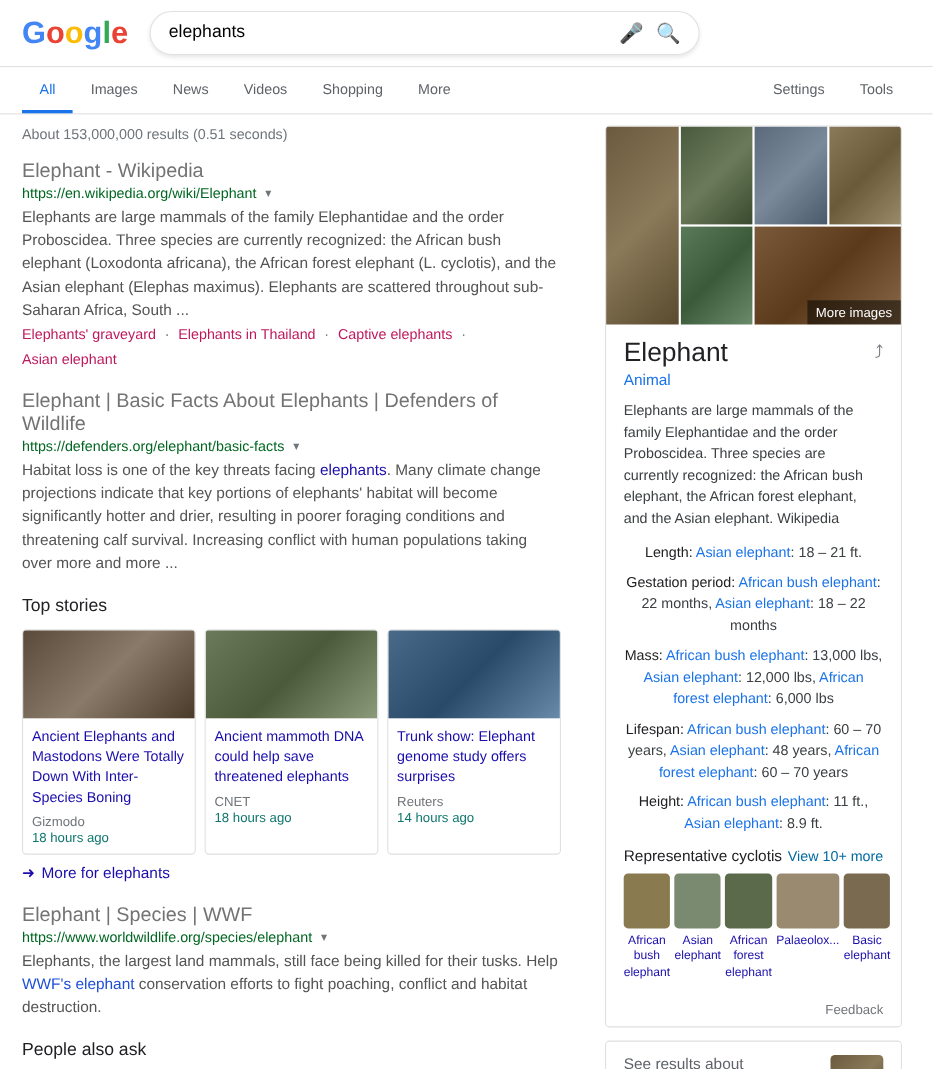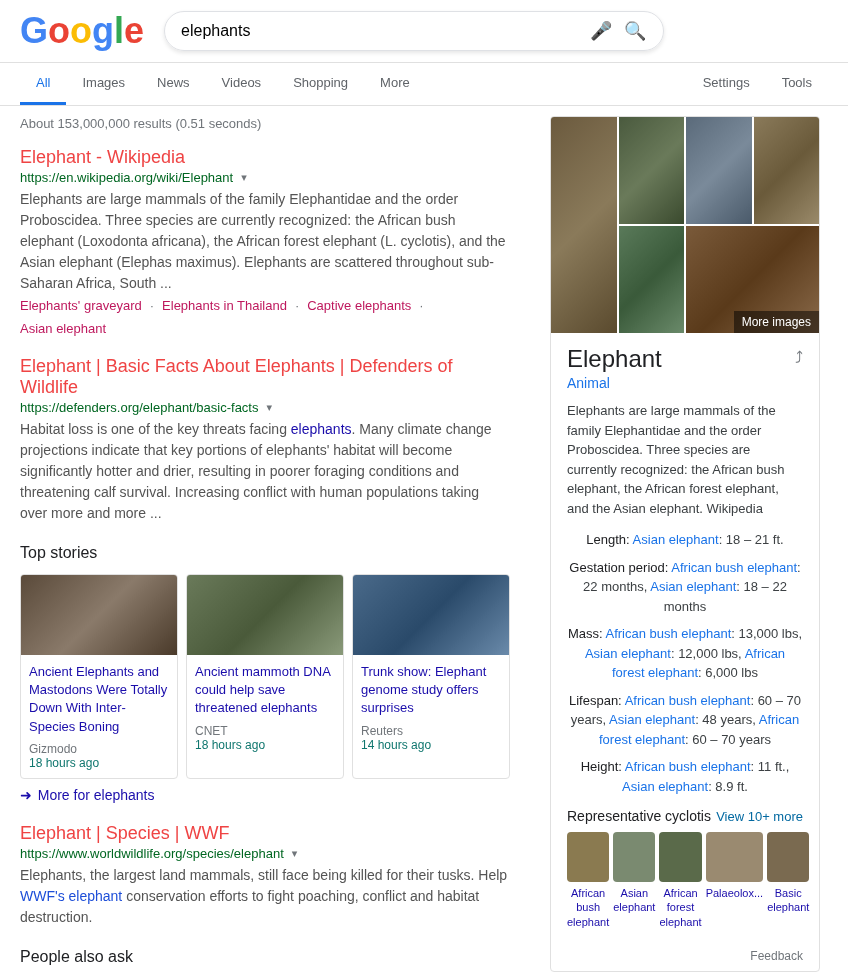--- a/index.html
+++ b/index.html
@@ -1,20 +1,20 @@
 <!DOCTYPE html>
 <html><head>
   <meta charset="utf-8">
   <style>
     * { margin: 0; padding: 0; box-sizing: border-box; }
     body { font-family: Arial, sans-serif; font-size: 14px; color: #212121; background: #fff; width: 848px; }
 
     
     #header { display: flex; align-items: center; padding: 10px 20px; border-bottom: 1px solid #e0e0e0; }
-    #google-logo { font-size: 36px; font-weight: bold; margin-right: 20px; }
+    #google-logo { font-size: 28px; font-weight: bold; margin-right: 20px; }
     .logo-blue { color: #4285F4; }
     .logo-red { color: #EA4335; }
     .logo-yellow { color: #FBBC05; }
     .logo-green { color: #34A853; }
     #search-bar { display: flex; align-items: center; border: 1px solid #dfe1e5; border-radius: 24px; padding: 8px 16px; width: 500px; box-shadow: 0 2px 4px rgba(0,0,0,0.1); }
     #search-input { border: none; outline: none; font-size: 16px; flex: 1; }
     .search-icons { display: flex; align-items: center; gap: 12px; margin-left: 8px; }
     .mic-icon { color: #4285F4; font-size: 18px; cursor: pointer; }
     .search-icon { color: #4285F4; font-size: 18px; cursor: pointer; }
 
@@ -27,21 +27,21 @@
     
     #main { display: flex; padding: 0; }
     #left-col { width: 530px; padding: 10px 20px 20px 20px; }
     #right-col { width: 300px; padding: 10px 10px 10px 20px; }
 
     
     .results-count { font-size: 13px; color: #70757a; margin-bottom: 16px; }
 
     
     .result { margin-bottom: 20px; }
-    .result-title a { font-size: 18px; color: #ef4444; text-decoration: none; }
+    .result-title a { font-size: 18px; color: #737373; text-decoration: none; }
     .result-url { font-size: 13px; color: #006621; margin: 2px 0 4px; display: flex; align-items: center; gap: 4px; }
     .result-snippet { font-size: 14px; color: #545454; line-height: 1.5; }
     .result-snippet a { color: #1a0dab; text-decoration: none; }
     .result-links { font-size: 13px; margin-top: 4px; display: flex; gap: 8px; flex-wrap: wrap; }
     .result-links a { color: #be185d; text-decoration: none; }
     .result-link-sep { color: #70757a; }
 
     
     .top-stories { margin-bottom: 20px; }
     .section-label { font-size: 16px; font-weight: normal; color: #202124; margin-bottom: 12px; }
@@ -56,21 +56,21 @@
     .arrow-right { margin-right: 6px; }
 
     
     .paa-section { margin-bottom: 20px; }
 
     
     .wwf-snippet a { color: #1d4ed8; text-decoration: none; }
 
     
     .knowledge-panel { background: #fff; border: 1px solid #e0e0e0; border-radius: 4px; padding: 0; overflow: hidden; }
-    .kp-images { display: grid; grid-template-columns: 1fr 1fr 1fr 1fr; grid-template-rows: auto auto; gap: 2px; margin-bottom: 0; height: 216px; position: relative; }
+    .kp-images { display: grid; grid-template-columns: 1fr 1fr 1fr 1fr; grid-template-rows: auto auto; gap: 2px; margin-bottom: 0; height: 180px; position: relative; }
     .kp-img { background: #888; overflow: hidden; }
     .kp-img-large { grid-row: 1 / 3; grid-column: 1 / 2; background: #7a8f6a; }
     .more-images-overlay { position: absolute; bottom: 0; right: 0; background: rgba(0,0,0,0.5); color: #fff; font-size: 12px; padding: 4px 8px; cursor: pointer; }
 
     .kp-body { padding: 12px 16px; }
     .kp-title { font-size: 24px; font-weight: 400; color: #202124; margin-bottom: 2px; }
     .kp-category { font-size: 14px; color: #1a73e8; margin-bottom: 10px; }
     .kp-description { font-size: 13px; color: #3c4043; line-height: 1.5; margin-bottom: 12px; }
     .kp-fact { margin-bottom: 8px; font-size: 13px; line-height: 1.5; text-align: center; }
     .kp-fact-label { color: #202124; font-weight: 500; }

